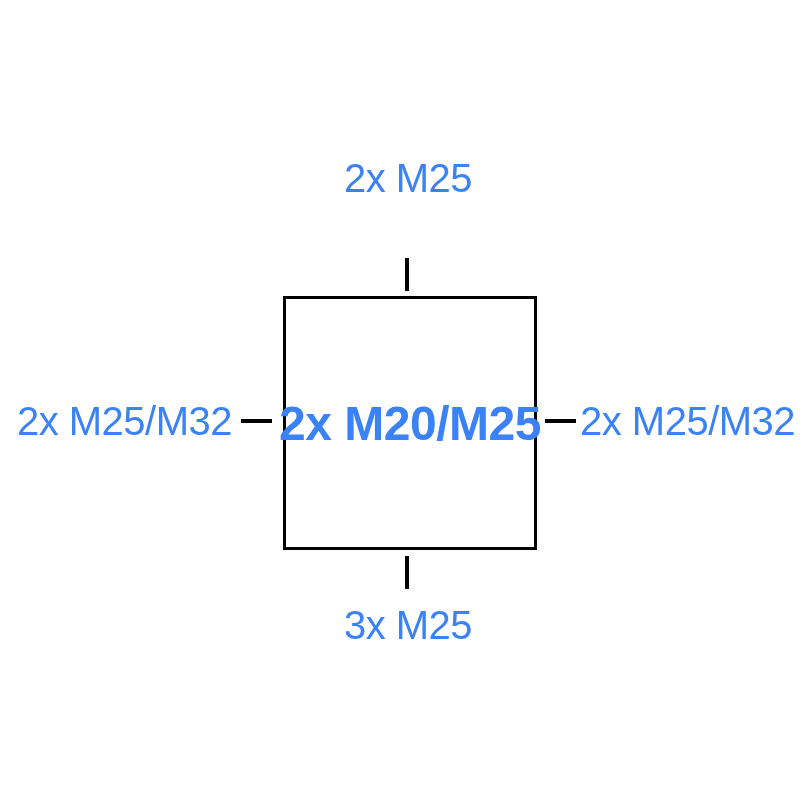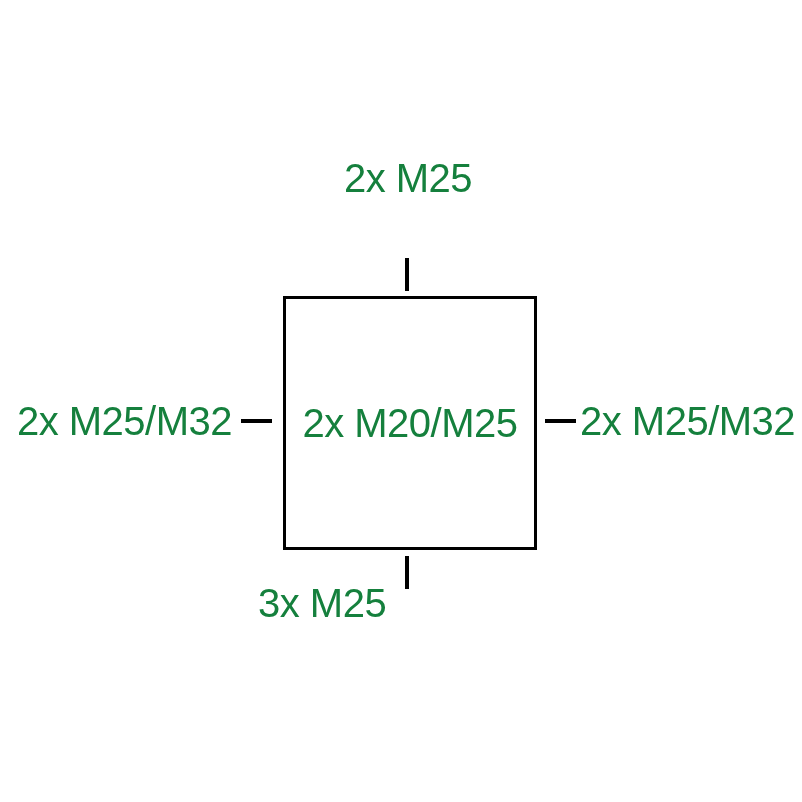--- a/index.html
+++ b/index.html
@@ -6,41 +6,42 @@
       margin: 0;
       padding: 0;
       background: #ffffff;
     }
     .diagram {
       position: relative;
       width: 802px;
       height: 802px;
       background: #ffffff;
       font-family: "Liberation Sans", sans-serif;
-      color: #15803d;
+      color: #3b82f6;
       overflow: hidden;
     }
     .label {
       position: absolute;
       font-size: 40px;
       font-weight: 500;
       letter-spacing: -0.5px;
       white-space: nowrap;
     }
     .top-label {
       left: 258px;
       top: 155px;
       width: 300px;
       text-align: center;
       line-height: 47px;
     }
     .bottom-label {
       left: 258px;
-      top: 580px;
+      top: 602px;
       width: 300px;
+      text-align: center;
       line-height: 47px;
     }
     .left-label {
       left: 0px;
       top: 400px;
       width: 232px;
       text-align: right;
       line-height: 42px;
     }
     .right-label {
@@ -56,22 +57,22 @@
       top: 296px;
       width: 248px;
       height: 248px;
       border: 3px solid #000000;
       background: #ffffff;
       display: flex;
       align-items: center;
       justify-content: center;
     }
     .box .center-text {
-      font-size: 40px;
-      font-weight: 400;
+      font-size: 48px;
+      font-weight: 700;
       letter-spacing: -0.5px;
       white-space: nowrap;
       text-align: center;
     }
     .tick {
       position: absolute;
       background: #000000;
     }
     .tick-top {
       left: 405px;

